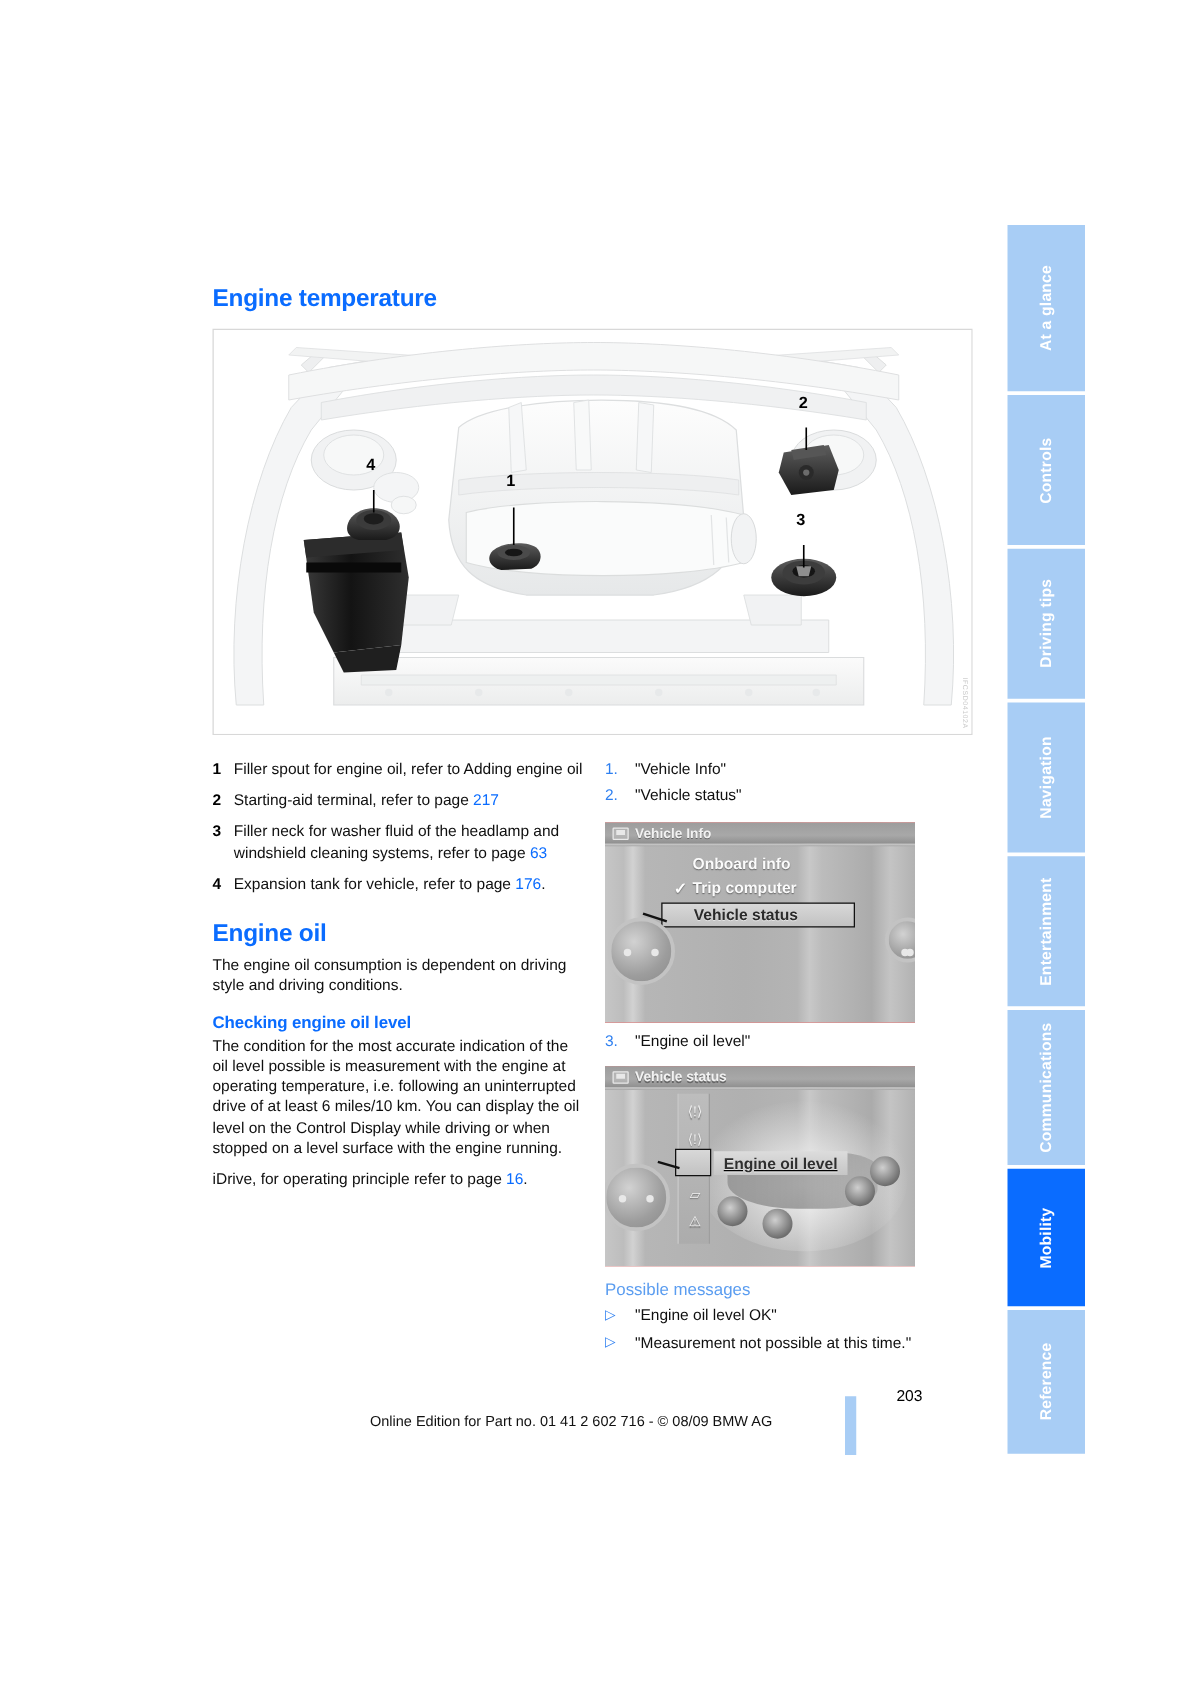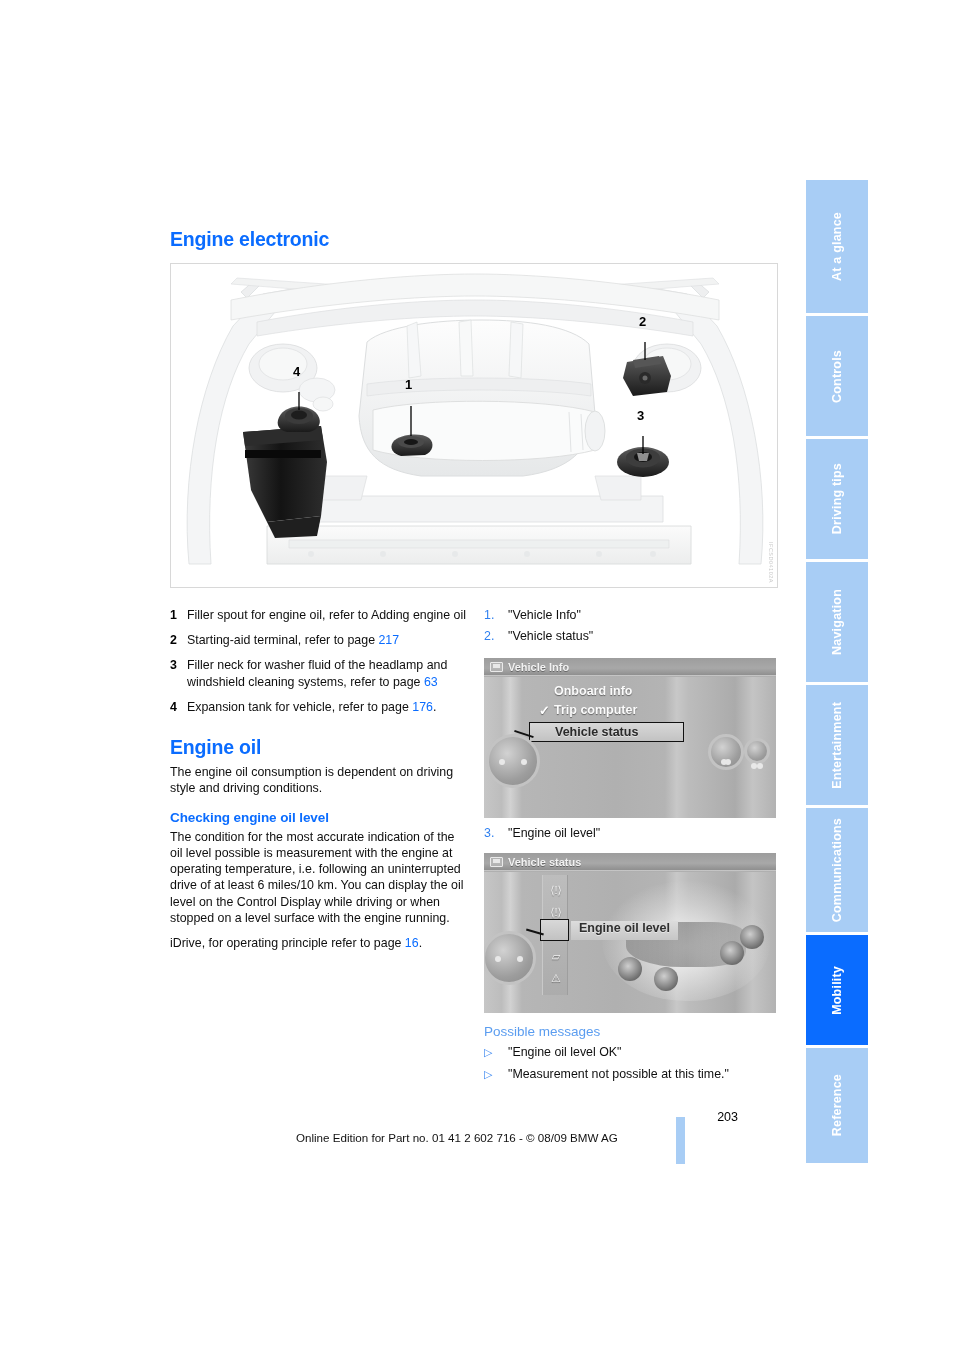--- a/index.html
+++ b/index.html
@@ -69,21 +69,21 @@
     position:absolute; right:3px; bottom:4px;
     writing-mode:vertical-rl; font-size:5.5px; color:#c9c9c9;
     letter-spacing:0.5px;
   }
   .calloutnum {
     position:absolute; font-weight:bold; font-size:13px; color:#000;
   }
 
   
   .idrive {
-    position:absolute; width:292px; height:160px; overflow:hidden;
+    position:absolute; width:248px; height:160px; overflow:hidden;
     background:#b91c1c;
   }
   .idrive .bgfield {
     position:absolute; inset:0;
     background:
       linear-gradient(90deg,
         #c6c6c6 0%, #bdbdbd 6%, #d2d2d2 9%, #b6b6b6 13%,
         #b0b0b0 45%, #b4b4b4 62%, #c8c8c8 66%, #bcbcbc 70%,
         #ababab 86%, #c4c4c4 92%, #b2b2b2 100%);
   }
@@ -194,21 +194,21 @@
       <span class="tab-label">Communications</span>
     </div>
     <div class="tab active" style="height:110px">
       <span class="tab-label">Mobility</span>
     </div>
     <div class="tab" style="height:115px">
       <span class="tab-label">Reference</span>
     </div>
   </div>
 
-  <div class="h1" style="left:170px; top:228px;">Engine electronic</div>
+  <div class="h1" style="left:170px; top:228px;">Engine temperature</div>
 
   <div class="figure">
     <svg width="608" height="325" viewBox="0 0 608 325">
       <defs>
         <linearGradient id="pan" x1="0" y1="0" x2="0" y2="1">
           <stop offset="0" stop-color="#fbfbfb"></stop>
             <stop offset="1" stop-color="#eceded"></stop>
         </linearGradient>
         <linearGradient id="eng" x1="0" y1="0" x2="0" y2="1">
           <stop offset="0" stop-color="#fdfdfd"></stop>
@@ -401,21 +401,21 @@
       <div class="vicon" style="top:30px;">⟨!⟩</div>
       <div class="vicon" style="top:52px;">⌒</div>
       <div class="vicon" style="top:74px;">▱</div>
       <div class="vicon" style="top:96px;">⚠</div>
     </div>
 
     <div class="hl-box" style="left:56px; top:66px; width:29px; height:22px; padding-left:0; justify-content:center;"></div>
 
     <div style="position:absolute; left:87px; top:68px; height:19px; padding:0 8px;
                 background:linear-gradient(180deg,#dcdcdc,#c6c6c6);
-                display:flex; align-items:flex-start;">
+                display:flex; align-items:center;text-decoration:underline;">
       <span style="color:#2f2f2f; font-size:12.5px; font-weight:bold; text-shadow:0 1px 0 rgba(255,255,255,.5);">Engine oil level</span>
     </div>
 
     <div class="leader" style="left:42px; top:78px; width:18px; transform:rotate(16deg);"></div>
     <div class="knob" style="left:-2px; top:78px;"></div>
   </div>
 
   <div class="col" style="left:484px; top:1024px; width:294px;">
     <div class="h2-light">Possible messages</div>
     <div class="trow">

